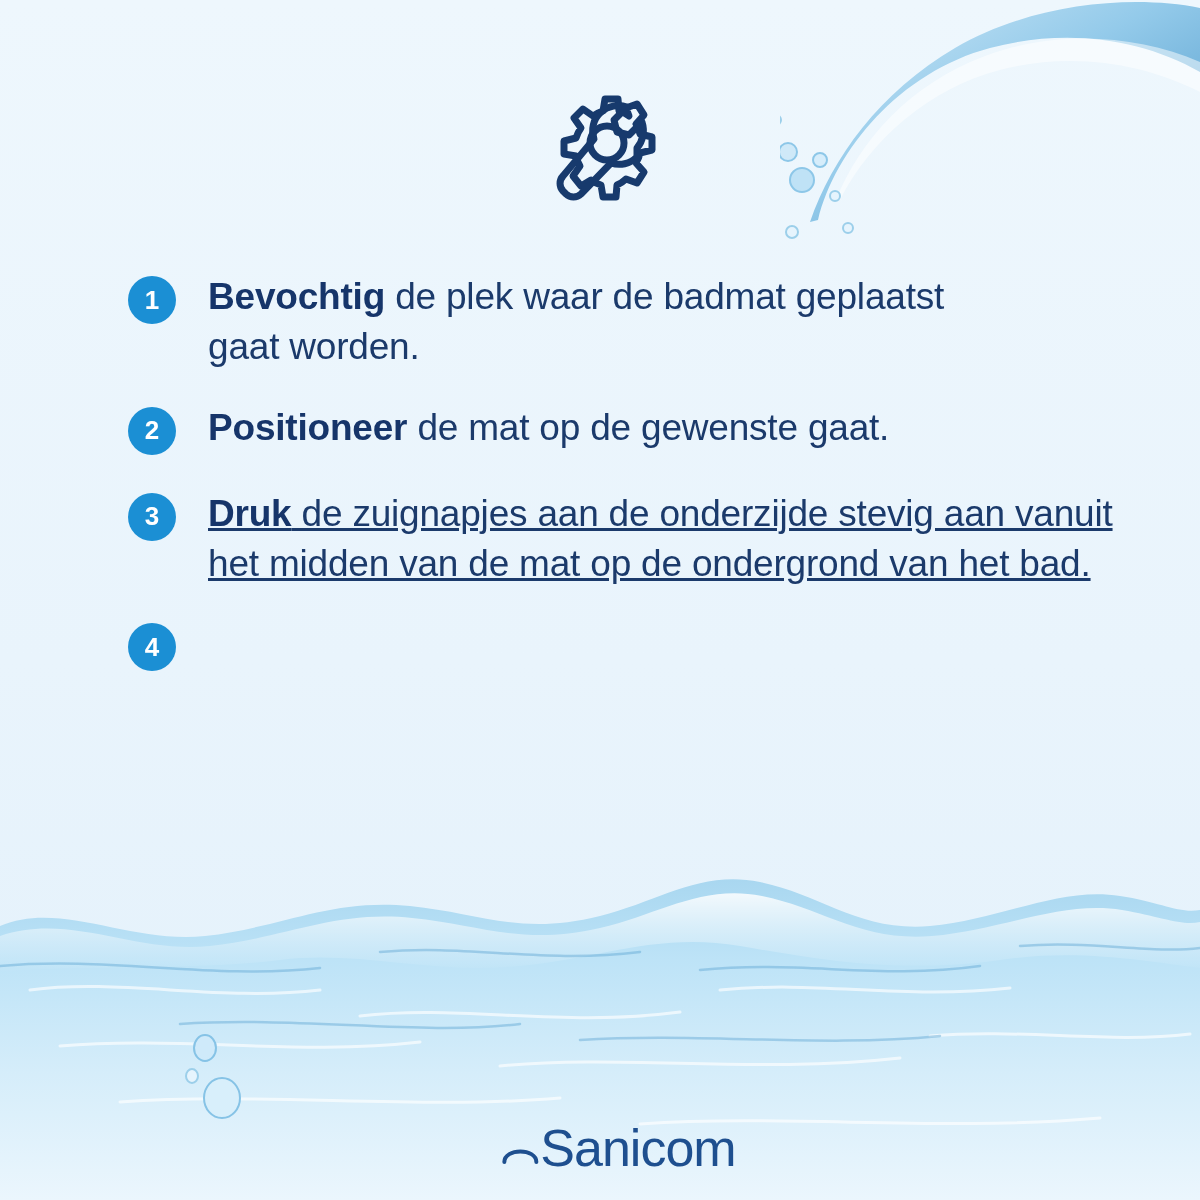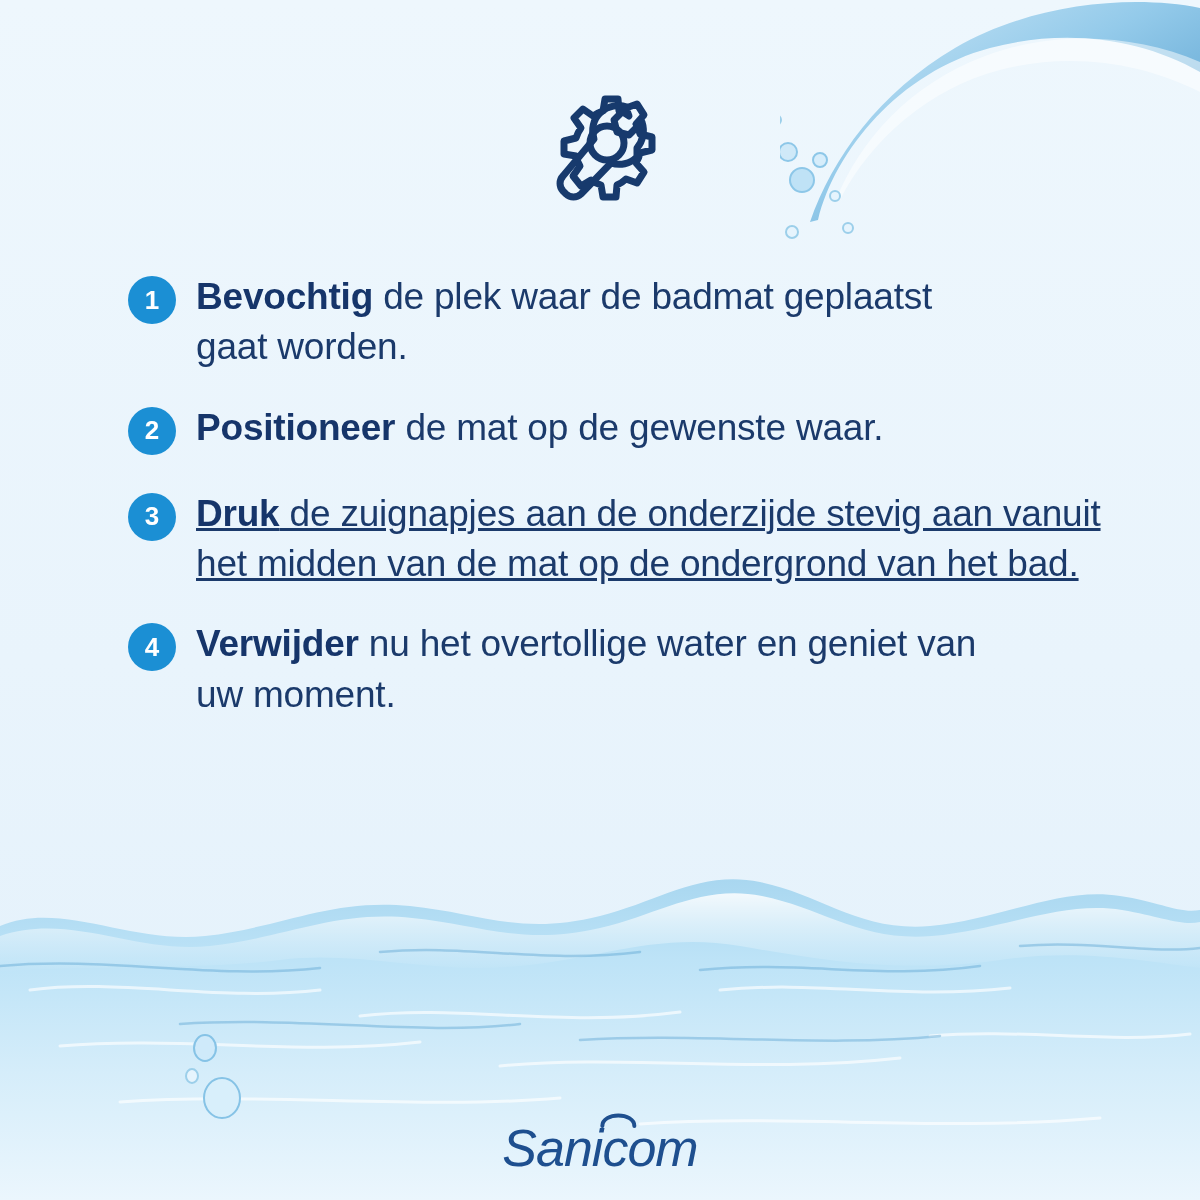--- a/index.html
+++ b/index.html
@@ -57,21 +57,21 @@
     background: #1b8fd4;
     color: #ffffff;
     font-size: 26px;
     font-weight: bold;
     display: flex;
     align-items: center;
     justify-content: center;
     margin-top: 4px;
   }
   .step-text {
-    margin-left: 20px;
+    margin-left: 32px;
     font-size: 37px;
     line-height: 1.36;
     color: #1b3a6b;
     letter-spacing: -0.2px;
     max-width: 900px;
   }
   .step-text b {
     font-weight: bold;
     color: #16356a;
   }
@@ -90,23 +90,22 @@
     overflow: hidden;
   }
 
   
   .logo {
     position: absolute;
     bottom: 22px;
     left: 50%;
     transform: translateX(-50%);
     display: flex;
-    flex-direction: column;
+    flex-direction: row;
     align-items: center;
-    font-style: italic;
   }
   .logo-word {
     font-size: 52px;
     color: #1e4f8f;
     letter-spacing: -1px;
     font-family: "Liberation Sans", sans-serif;
   }
 </style>
 </head>
 <body>
@@ -148,31 +147,30 @@
 
   <div class="steps">
 
     <div class="step step-1">
       <div class="step-badge">1</div>
       <div class="step-text"><b>Bevochtig</b><span> de plek waar de badmat geplaatst gaat worden.</span></div>
     </div>
 
     <div class="step step-2">
       <div class="step-badge">2</div>
-      <div class="step-text"><b>Positioneer</b><span> de mat op de gewenste waar.</span></div>
+      <div class="step-text"><b>Positioneer</b><span> de mat op de gewenste gaat.</span></div>
     </div>
 
     <div class="step step-3">
       <div class="step-badge">3</div>
       <div class="step-text"><b>Druk</b><span> de zuignapjes aan de onderzijde stevig aan vanuit het midden van de mat op de ondergrond van het bad.</span></div>
     </div>
 
     <div class="step step-4">
       <div class="step-badge">4</div>
-      <div class="step-text"><b>Verwijder</b><span> nu het overtollige water en geniet van uw moment.</span></div>
     </div>
 
   </div>
 
   <div class="water-band">
     <svg viewBox="0 0 1200 360" width="1200" height="360" preserveAspectRatio="none" aria-hidden="true" style="position:absolute;left:0;bottom:0;">
       <defs>
         <linearGradient id="wg" x1="0" y1="0" x2="0" y2="1">
           <stop offset="0%" stop-color="#a9d7f0"></stop>
           <stop offset="25%" stop-color="#bde3f7"></stop>

